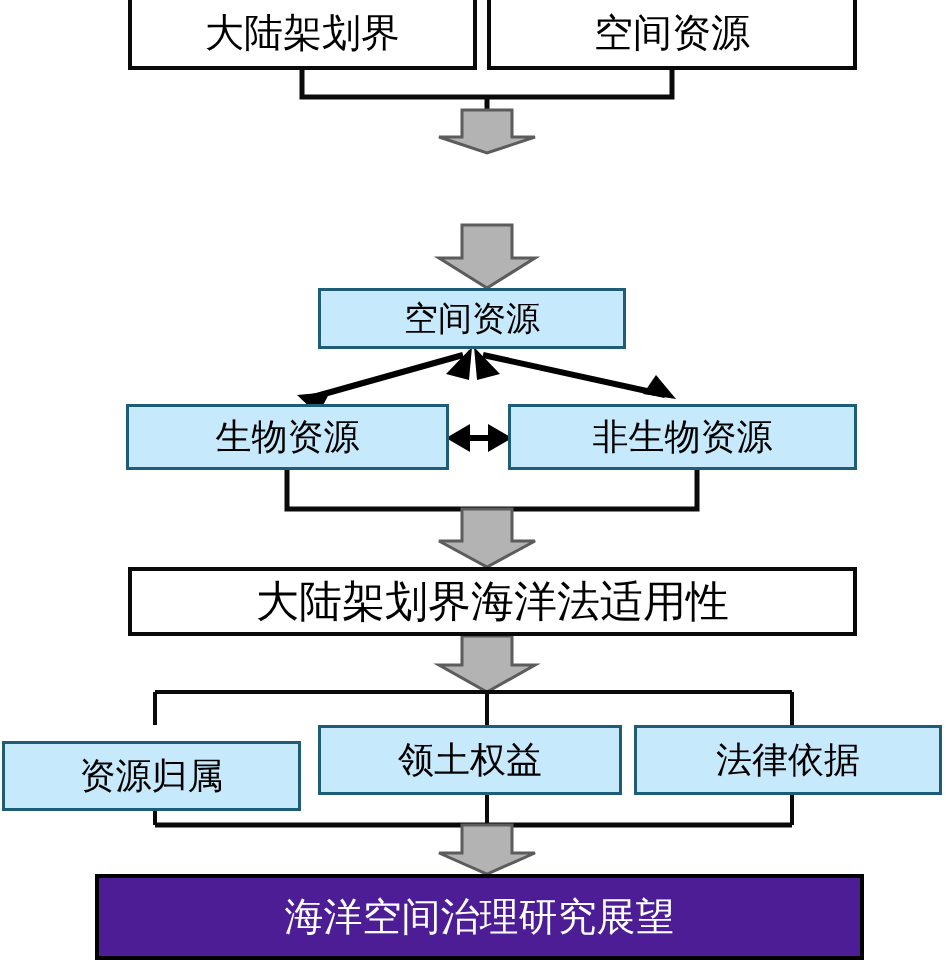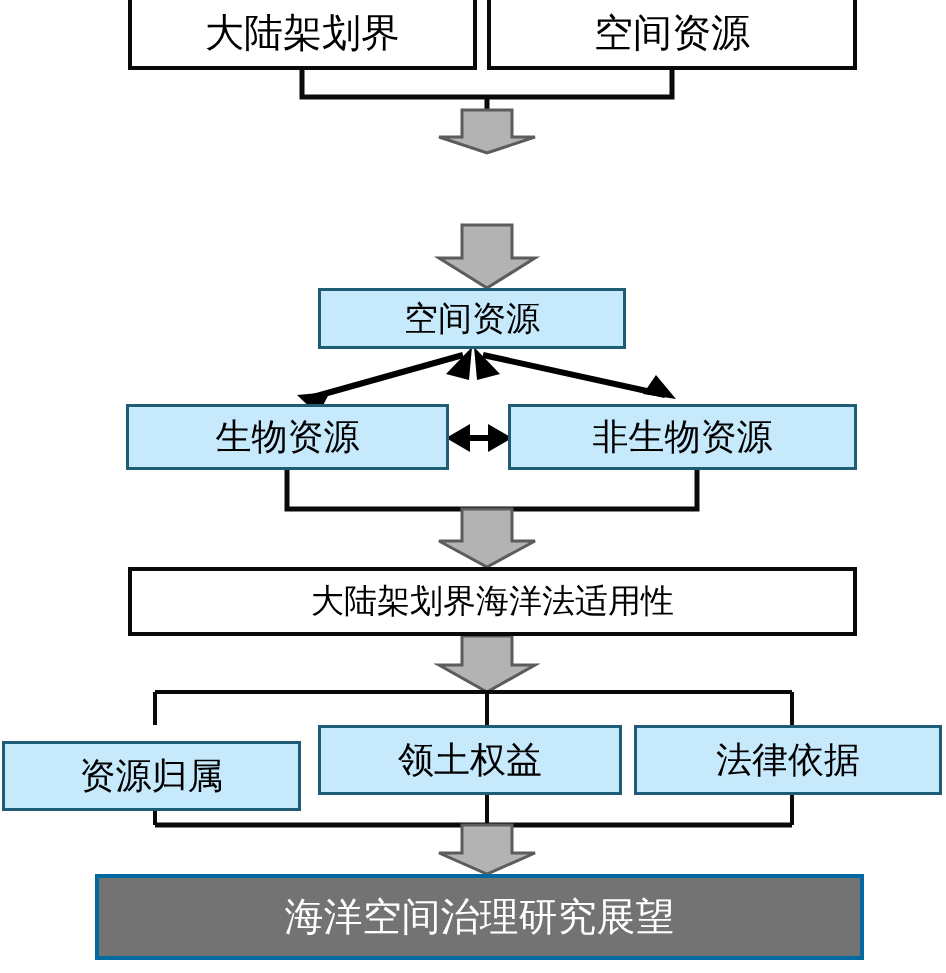--- a/index.html
+++ b/index.html
@@ -46,33 +46,33 @@
     color: #000000;
   }
   
   .node.lightblue {
     background: #c6e9fb;
     border: 3px solid #1f5c76;
     color: #000000;
   }
   
   .node.strongblue {
-    background: #737373;
-    border: 4px solid #0369a1;
+    background: #4c1d95;
+    border: 4px solid #000000;
     color: #ffffff;
   }
 
   
   #node-shelf-delimitation { left: 128px;  top: -4px;  width: 349px; height: 74px;  font-size: 39px; }
   #node-shelf-resources    { left: 487px;  top: -4px;  width: 370px; height: 74px;  font-size: 39px; }
   #node-bibliometric       { left: 128px;  top: 155px; width: 729px; height: 70px;  font-size: 39px; }
   #node-space-resources    { left: 318px;  top: 288px; width: 308px; height: 61px;  font-size: 34px; }
   #node-bio-resources      { left: 126px;  top: 404px; width: 323px; height: 66px;  font-size: 36px; }
   #node-nonbio-resources   { left: 508px;  top: 404px; width: 349px; height: 66px;  font-size: 36px; }
-  #node-law-applicability  { left: 128px;  top: 567px; width: 729px; height: 69px;  font-size: 33px; }
+  #node-law-applicability  { left: 128px;  top: 567px; width: 729px; height: 69px;  font-size: 43px; }
   #node-resource-ownership { left: 2px;    top: 741px; width: 299px; height: 70px;  font-size: 36px; }
   #node-territorial-rights { left: 318px;  top: 725px; width: 304px; height: 70px;  font-size: 36px; }
   #node-legal-basis        { left: 634px;  top: 725px; width: 308px; height: 70px;  font-size: 36px; }
   #node-outlook            { left: 95px;   top: 874px; width: 769px; height: 86px;  font-size: 39px; }
 
   .bracket-line { stroke: #0a0a0a; stroke-width: 5; fill: none; }
   .thin-line    { stroke: #0a0a0a; stroke-width: 4; fill: none; }
   .blockarrow   { fill: #b3b3b3; stroke: #5c5c5c; stroke-width: 3; }
   .solidarrow   { stroke: #000000; stroke-width: 6; fill: none; }
 </style>

